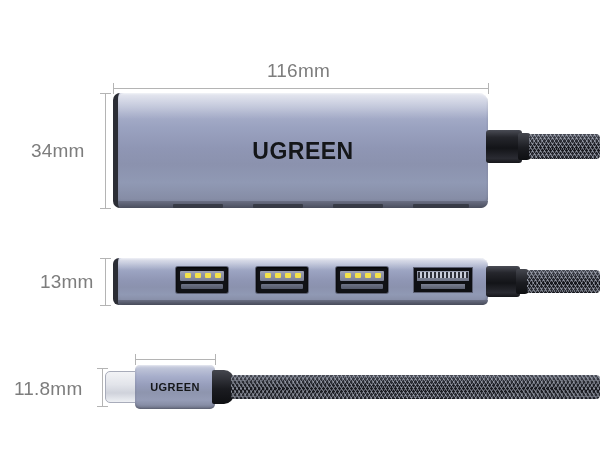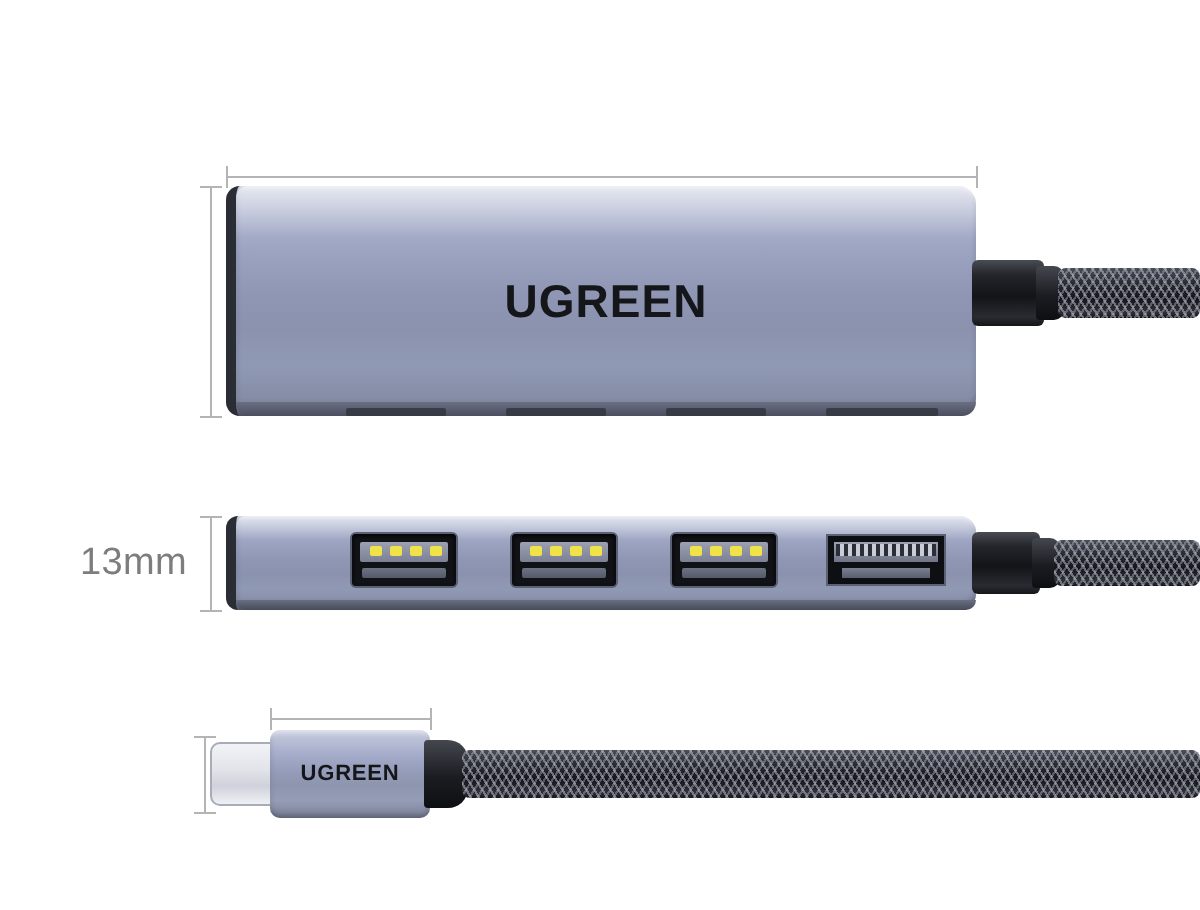--- a/index.html
+++ b/index.html
@@ -181,24 +181,26 @@
   }
 </style>
 </head>
 <body>
 
 <div id="stage">
 
   <div class="dim-line-h" style="left:113px;top:88px;width:375px;"></div>
   <div class="tick-v" style="left:113px;top:83px;"></div>
   <div class="tick-v" style="left:488px;top:83px;"></div>
+  <div class="dim-label" style="left:267px;top:60px;">116mm</div>
 
   <div class="dim-line-v" style="left:105px;top:93px;height:115px;"></div>
   <div class="tick-h" style="left:100px;top:93px;"></div>
   <div class="tick-h" style="left:100px;top:208px;"></div>
+  <div class="dim-label" style="left:31px;top:140px;">34mm</div>
 
   <div id="hub-top" class="metal">
     <div class="sheen"></div>
     <div class="logo">UGREEN</div>
     <div class="bottom-edge">
       <div class="slotshadow" style="left:55px;width:50px;"></div>
       <div class="slotshadow" style="left:135px;width:50px;"></div>
       <div class="slotshadow" style="left:215px;width:50px;"></div>
       <div class="slotshadow" style="left:295px;width:56px;"></div>
     </div>
@@ -256,20 +258,21 @@
   <div class="braid-taper" style="left:516px;top:269px;width:14px;height:25px;"></div>
   <div class="braid" style="left:527px;top:270px;width:73px;height:23px;"></div>
 
   <div class="dim-line-h" style="left:135px;top:359px;width:80px;"></div>
   <div class="tick-v" style="left:135px;top:354px;"></div>
   <div class="tick-v" style="left:215px;top:354px;"></div>
 
   <div class="dim-line-v" style="left:102px;top:368px;height:38px;"></div>
   <div class="tick-h" style="left:97px;top:368px;"></div>
   <div class="tick-h" style="left:97px;top:406px;"></div>
+  <div class="dim-label" style="left:14px;top:378px;">11.8mm</div>
 
   <div id="usbc-tip"></div>
   <div id="usbc-body">
     <div class="logo">UGREEN</div>
   </div>
   <div class="braid-taper" style="left:212px;top:370px;width:22px;height:34px;border-radius:2px 10px 10px 2px;"></div>
   <div class="braid" style="left:231px;top:375px;width:369px;height:24px;"></div>
 
 </div>
 

